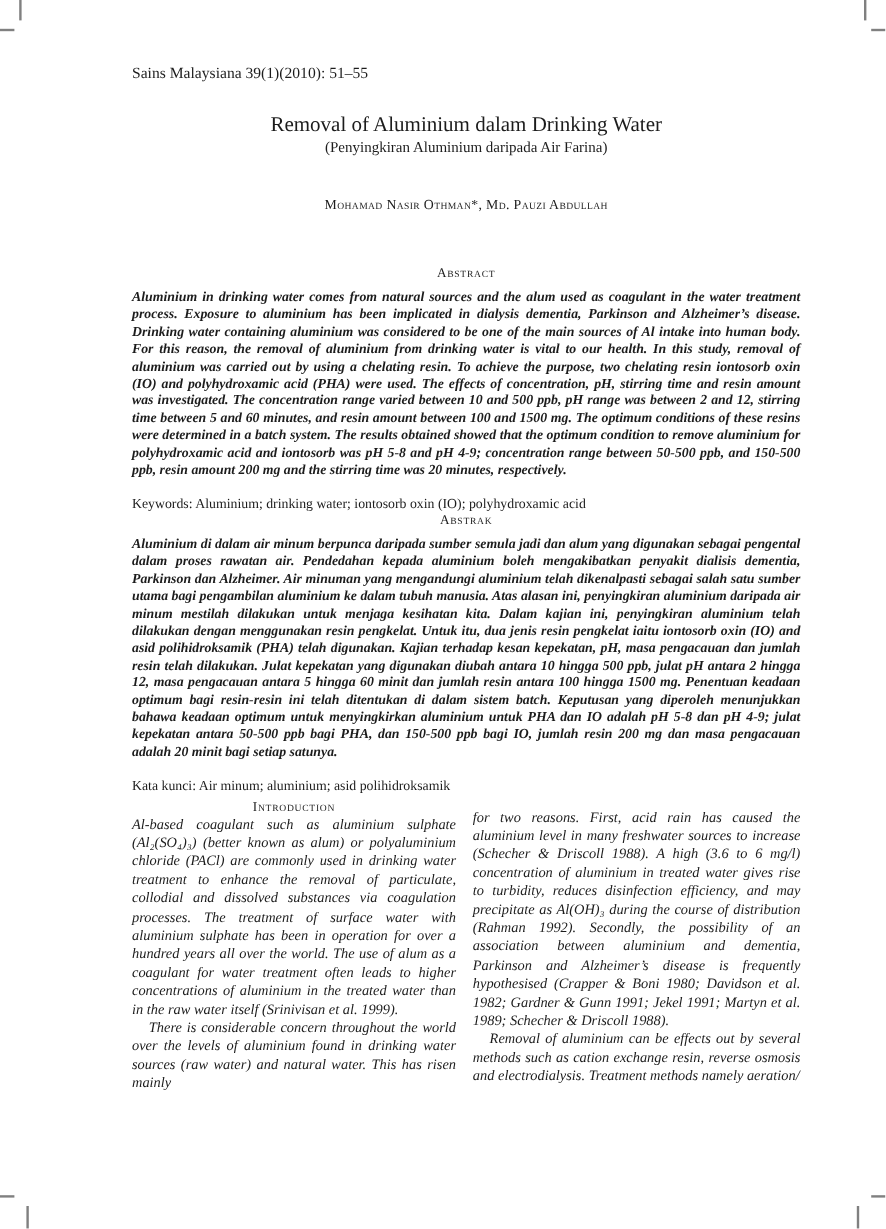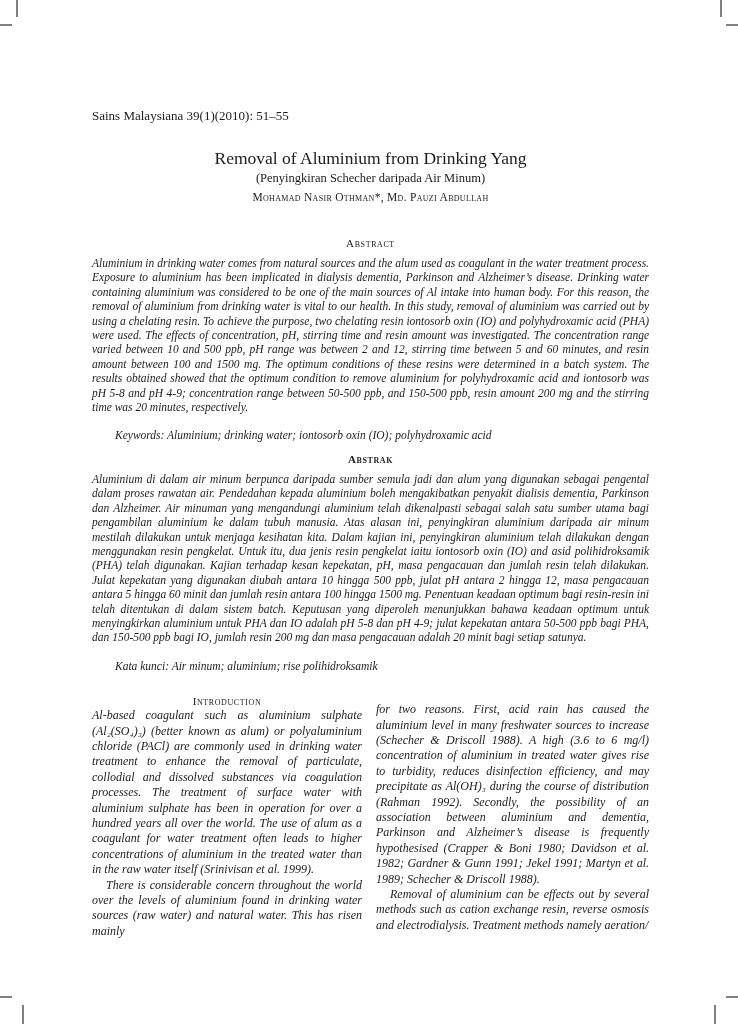--- a/index.html
+++ b/index.html
@@ -7,75 +7,74 @@
     position: relative;
     width: 738px;
     height: 1024px;
     background: #ffffff;
     font-family: "Liberation Serif", "DejaVu Serif", serif;
     color: #1c1c1c;
     overflow: hidden;
   }
   .content {
     position: absolute;
-    left: 92px;
+    left: 110px;
     top: 0;
     width: 557px;
-    padding-top: 108px;
+    padding-top: 53px;
     box-sizing: content-box;
   }
   .journal-ref {
     font-size: 13px;
     line-height: 15px;
   }
   .title {
     margin-top: 25px;
     text-align: center;
     font-size: 17.5px;
     line-height: 21px;
   }
   .subtitle {
     margin-top: 2px;
     text-align: center;
     font-size: 12.5px;
     line-height: 15px;
   }
   .authors {
-    margin-top: 4px;
+    margin-top: 33px;
     text-align: center;
     font-variant: small-caps;
     font-size: 11.5px;
     line-height: 14px;
     letter-spacing: 0.3px;
   }
   .section-heading {
     text-align: center;
     font-variant: small-caps;
     font-size: 11px;
     line-height: 13px;
     letter-spacing: 0.6px;
   }
-  .abstract-heading { margin-top: 33px; text-align: center; }
+  .abstract-heading { margin-top: 44px; text-align: center; }
   .abstract-body {
     margin-top: 6px;
     font-style: italic;
     font-size: 11.5px;
     line-height: 14.4px;
     text-align: justify;
+    font-weight: bold;
   }
   .keywords {
     margin-top: 14px;
-    font-style: italic;
     font-size: 11.5px;
     line-height: 14.4px;
-    margin-left: 23px;
   }
-  .abstrak-heading { margin-top: 10px; font-weight: bold; }
+  .abstrak-heading { margin-top: 0; }
   .columns {
-    margin-top: 22px;
+    margin-top: 4px;
     display: flex;
     gap: 14px;
   }
   .col-left { width: 270px; }
   .col-right { width: 273px; padding-top: 7px; }
   .intro-heading { margin-top: 0; }
   .body-para {
     font-size: 12px;
     line-height: 15.4px;
     text-align: justify;
@@ -104,39 +103,39 @@
   <div class="crop-mark cm-tr-h"></div>
   <div class="crop-mark cm-bl-h"></div>
   <div class="crop-mark cm-bl-v"></div>
   <div class="crop-mark cm-br-h"></div>
   <div class="crop-mark cm-br-v"></div>
 
   <div class="content">
 
     <div class="journal-ref">Sains Malaysiana 39(1)(2010): 51–55</div>
 
-    <div class="title">Removal of Aluminium from Drinking Yang</div>
+    <div class="title">Removal of Aluminium dalam Drinking Water</div>
 
-    <div class="subtitle">(Penyingkiran Schecher daripada Air Minum)</div>
+    <div class="subtitle">(Penyingkiran Aluminium daripada Air Farina)</div>
 
     <div class="authors">
       <div>Mohamad Nasir Othman*, Md. Pauzi Abdullah</div>
     </div>
 
     <div class="section-heading abstract-heading">Abstract</div>
 
     <div class="abstract-body">Aluminium in drinking water comes from natural sources and the alum used as coagulant in the water treatment process. Exposure to aluminium has been implicated in dialysis dementia, Parkinson and Alzheimer’s disease. Drinking water containing aluminium was considered to be one of the main sources of Al intake into human body. For this reason, the removal of aluminium from drinking water is vital to our health. In this study, removal of aluminium was carried out by using a chelating resin. To achieve the purpose, two chelating resin iontosorb oxin (IO) and polyhydroxamic acid (PHA) were used. The effects of concentration, pH, stirring time and resin amount was investigated. The concentration range varied between 10 and 500 ppb, pH range was between 2 and 12, stirring time between 5 and 60 minutes, and resin amount between 100 and 1500 mg. The optimum conditions of these resins were determined in a batch system. The results obtained showed that the optimum condition to remove aluminium for polyhydroxamic acid and iontosorb was pH 5-8 and pH 4-9; concentration range between 50-500 ppb, and 150-500 ppb, resin amount 200 mg and the stirring time was 20 minutes, respectively.</div>
 
     <div class="keywords">Keywords: Aluminium; drinking water; iontosorb oxin (IO); polyhydroxamic acid</div>
 
     <div class="section-heading abstrak-heading">Abstrak</div>
 
     <div class="abstract-body">Aluminium di dalam air minum berpunca daripada sumber semula jadi dan alum yang digunakan sebagai pengental dalam proses rawatan air. Pendedahan kepada aluminium boleh mengakibatkan penyakit dialisis dementia, Parkinson dan Alzheimer. Air minuman yang mengandungi aluminium telah dikenalpasti sebagai salah satu sumber utama bagi pengambilan aluminium ke dalam tubuh manusia. Atas alasan ini, penyingkiran aluminium daripada air minum mestilah dilakukan untuk menjaga kesihatan kita. Dalam kajian ini, penyingkiran aluminium telah dilakukan dengan menggunakan resin pengkelat. Untuk itu, dua jenis resin pengkelat iaitu iontosorb oxin (IO) and asid polihidroksamik (PHA) telah digunakan. Kajian terhadap kesan kepekatan, pH, masa pengacauan dan jumlah resin telah dilakukan. Julat kepekatan yang digunakan diubah antara 10 hingga 500 ppb, julat pH antara 2 hingga 12, masa pengacauan antara 5 hingga 60 minit dan jumlah resin antara 100 hingga 1500 mg. Penentuan keadaan optimum bagi resin-resin ini telah ditentukan di dalam sistem batch. Keputusan yang diperoleh menunjukkan bahawa keadaan optimum untuk menyingkirkan aluminium untuk PHA dan IO adalah pH 5-8 dan pH 4-9; julat kepekatan antara 50-500 ppb bagi PHA, dan 150-500 ppb bagi IO, jumlah resin 200 mg dan masa pengacauan adalah 20 minit bagi setiap satunya.</div>
 
-    <div class="keywords">Kata kunci: Air minum; aluminium; rise polihidroksamik</div>
+    <div class="keywords">Kata kunci: Air minum; aluminium; asid polihidroksamik</div>
 
     <div class="columns">
 
       <div class="col-left">
         <div class="section-heading intro-heading">Introduction</div>
         <div class="body-para">Al-based coagulant such as aluminium sulphate (Al₂(SO₄)₃) (better known as alum) or polyaluminium chloride (PACl) are commonly used in drinking water treatment to enhance the removal of particulate, collodial and dissolved substances via coagulation processes. The treatment of surface water with aluminium sulphate has been in operation for over a hundred years all over the world. The use of alum as a coagulant for water treatment often leads to higher concentrations of aluminium in the treated water than in the raw water itself (Srinivisan et al. 1999).</div>
         <div class="body-para indent">There is considerable concern throughout the world over the levels of aluminium found in drinking water sources (raw water) and natural water. This has risen mainly</div>
       </div>
 
       <div class="col-right">

